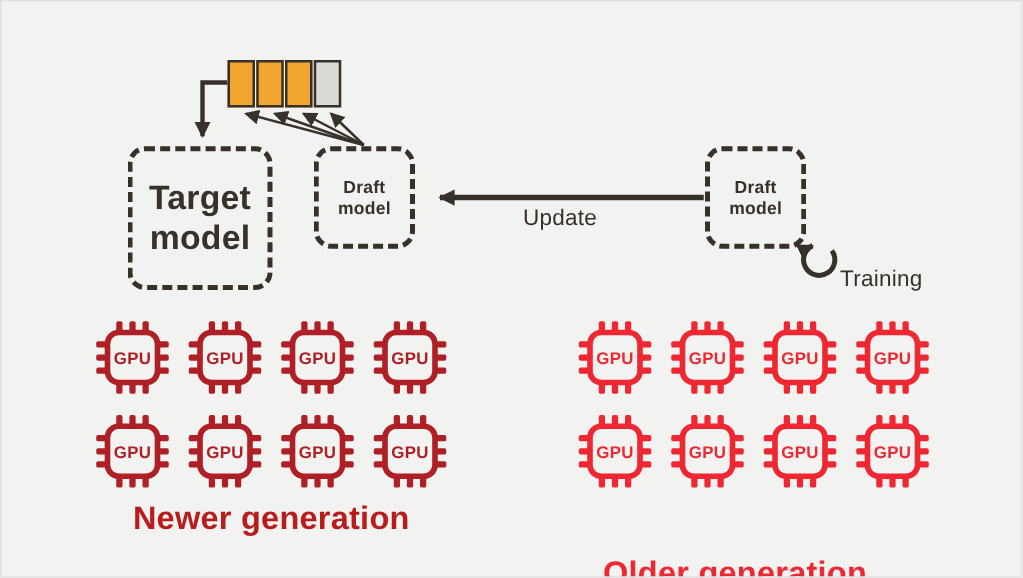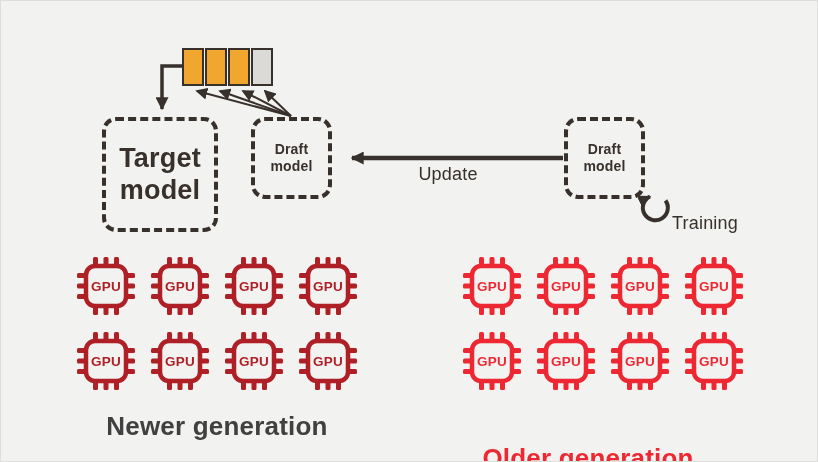--- a/index.html
+++ b/index.html
@@ -227,16 +227,16 @@
         <span class="chip-label">GPU</span>
       </div>
     <div class="chip">
         <svg class="chip-svg" viewBox="0 0 60 60">
           <use href="#chipIcon"></use>
         </svg>
         <span class="chip-label">GPU</span>
       </div>
   </div>
 
-  <div class="caption caption-newer" style="color: #404040; margin-top: 12px;">Newer generation</div>
+  <div class="caption caption-newer" style="color: #b91c1c;">Newer generation</div>
   <div class="caption caption-older" style="color: rgb(238, 40, 51);">Older generation</div>
 
 </div>
 
 </body></html>

